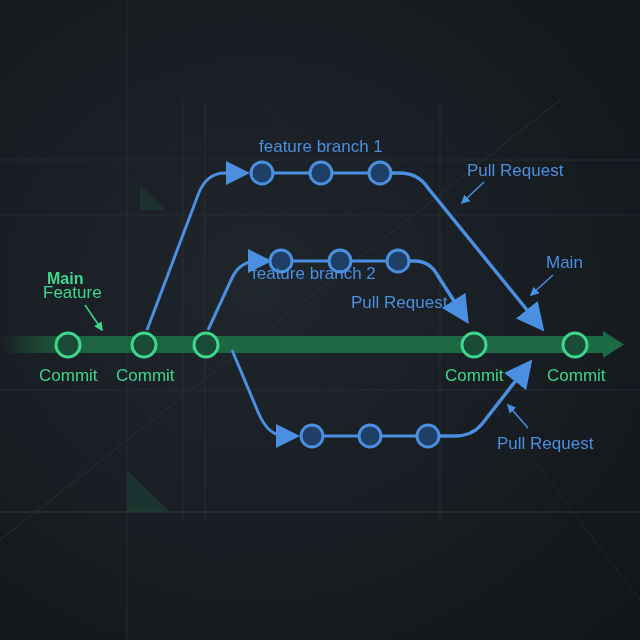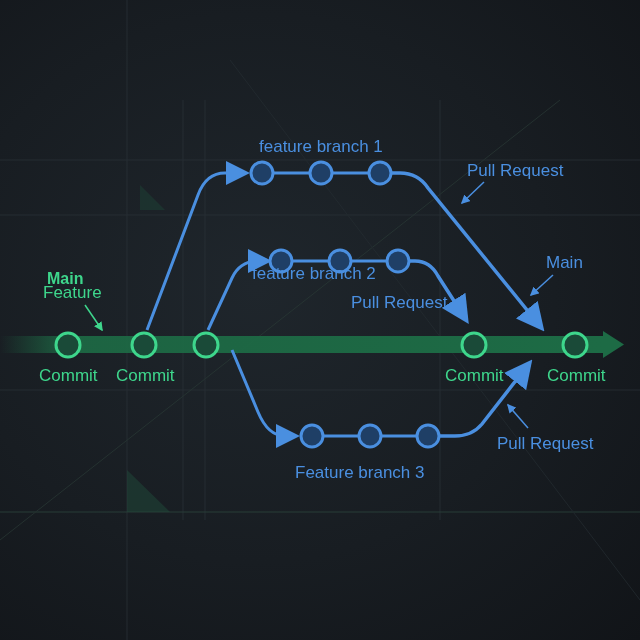--- a/index.html
+++ b/index.html
@@ -101,19 +101,18 @@
   <div class="lbl green main-title" style="left:47px;top:262px;margin-top:8px;">Main</div>
   <div class="lbl green" style="left:43px;top:283px;">Feature</div>
 
   <div class="lbl green" style="left:39px;top:366px;">Commit</div>
   <div class="lbl green" style="left:116px;top:366px;">Commit</div>
   <div class="lbl green" style="left:445px;top:366px;">Commit</div>
   <div class="lbl green" style="left:547px;top:366px;">Commit</div>
 
   <div class="lbl blue" style="left:259px;top:137px;">feature branch 1</div>
   <div class="lbl blue" style="left:252px;top:224px;margin-top:40px;">feature branch 2</div>
-  <div class="lbl blue" style="left:295px;top:463px;">Feature branch 3</div>
 
   <div class="lbl blue" style="left:467px;top:161px;">Pull Request</div>
   <div class="lbl blue" style="left:351px;top:293px;">Pull Request</div>
   <div class="lbl blue" style="left:497px;top:434px;">Pull Request</div>
   <div class="lbl blue" style="left:546px;top:253px;">Main</div>
 </div>
 
 </body></html>

